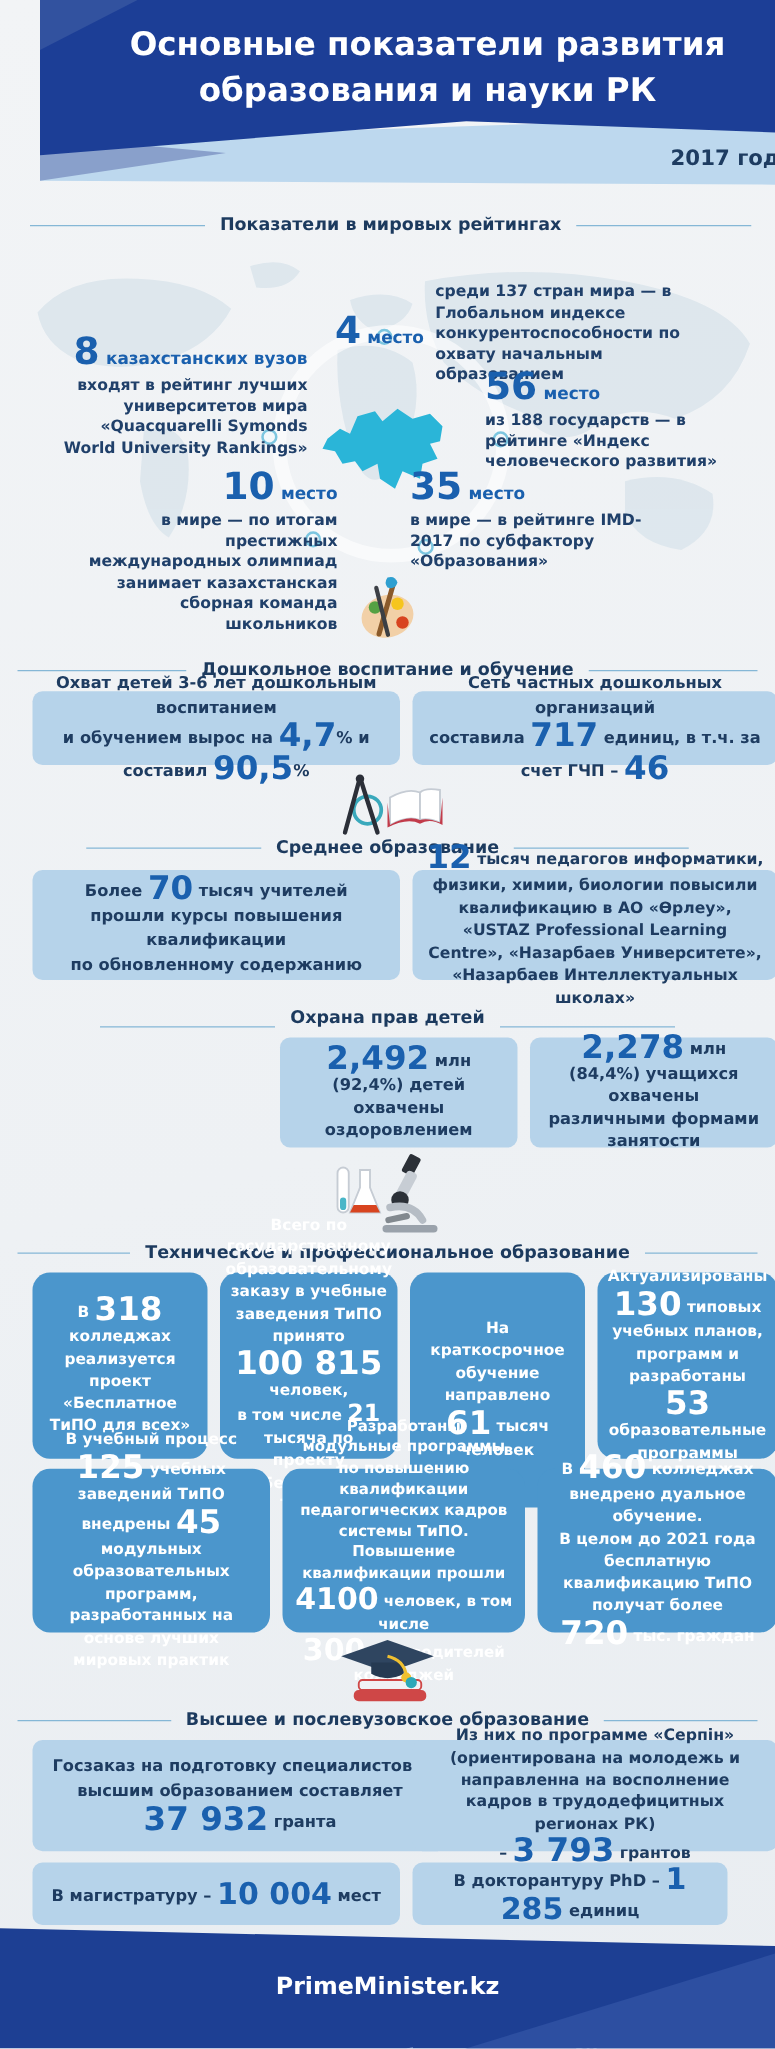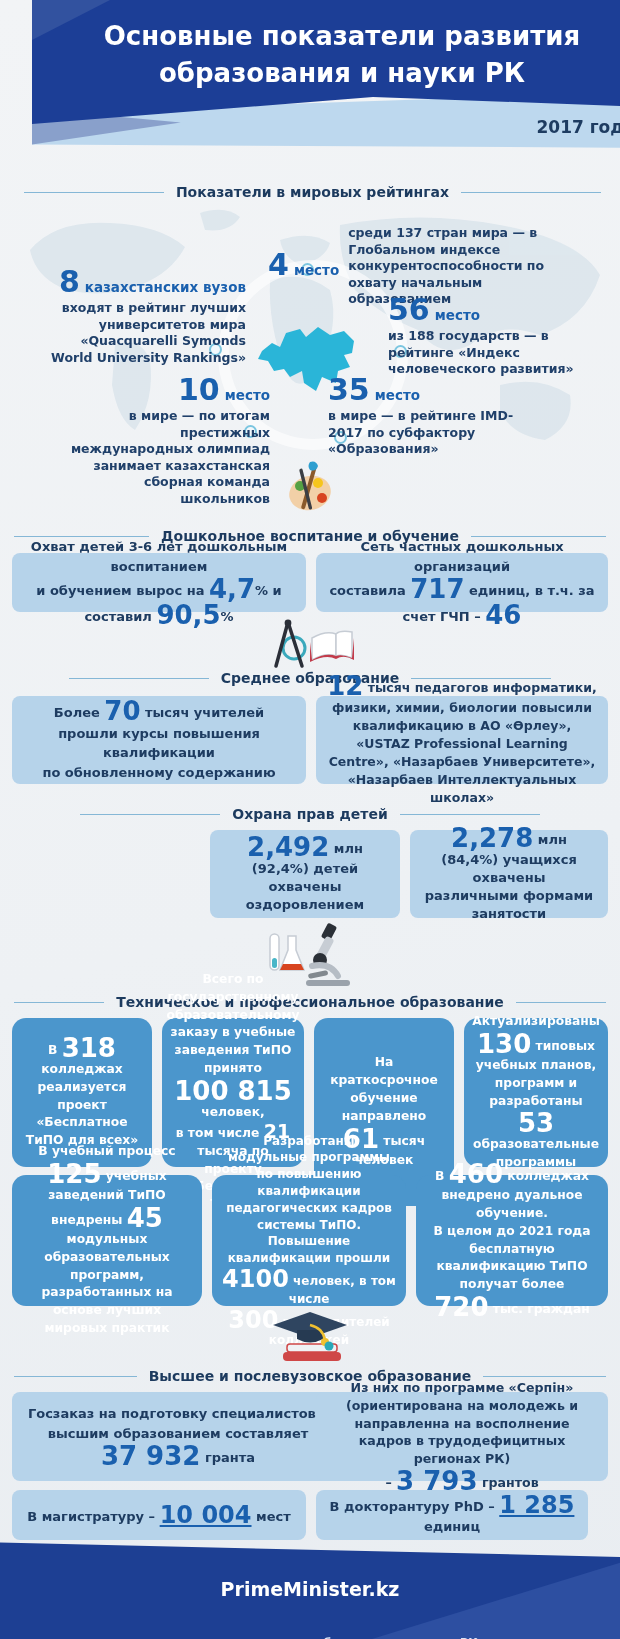--- a/index.html
+++ b/index.html
@@ -51,21 +51,21 @@
   .r35{left:328px;top:180px;width:205px;text-align:left;}
   .rating .rating-text{margin-top:3px;}
   
   .icon{position:absolute;left:50%;transform:translateX(-50%);}
   .icon-palette{top:460px;}
   .icon-compass{top:618px;}
   .icon-science{top:922px;}
   .icon-grad{top:1306px;}
   
   .box{position:absolute;display:flex;align-items:center;justify-content:center;
-    text-align:center;box-sizing:border-box;padding:6px 10px;}
+    text-align:center;box-sizing:border-box;padding:6px 10px;margin-left:14px;}
   .box-light{background:#b6d3ea;border-radius:8px;}
   .box-light .box-text{color:#1e3c61;font-size:13px;font-weight:700;line-height:1.5;}
   .box-blue{background:#4b96cc;border-radius:14px;}
   .box-blue .box-text{color:#ffffff;font-size:12.3px;font-weight:700;line-height:1.45;}
   .seg{vertical-align:baseline;}
   .seg-b{font-size:26px;font-weight:700;line-height:1;vertical-align:-0.1em;}
   .seg-b2{font-size:19px;font-weight:700;line-height:1;vertical-align:-0.05em;}
   .seg-m{font-size:13px;font-weight:700;}
   .box-light .seg-b,.box-light .seg-b2{color:#1a60ae;}
   .box-blue .seg-b,.box-blue .seg-b2{color:#ffffff;}
@@ -84,22 +84,22 @@
   .t1-b4{left:464px;top:1018px;width:144px;height:149px;}
   .t2-b1{left:12px;top:1175px;width:190px;height:131px;}
   .t2-b2{left:212px;top:1175px;width:194px;height:131px;}
   .t2-b3{left:416px;top:1175px;width:192px;height:131px;}
   .t2-b2 .box-text{font-size:12px;line-height:1.4;}
   .t2-b2 .seg-b{font-size:24px;}
   .hi-b1{left:12px;top:1392px;width:332px;height:89px;}
   .hi-b2{left:316px;top:1392px;width:292px;height:89px;}
   .hi-b2 .box-text{line-height:1.42;font-size:12.6px;}
   .hi-b3{left:12px;top:1490px;width:294px;height:50px;}
-  .hi-b4{left:316px;top:1490px;width:272px;height:50px;}
-  .hi-b3 .seg-b,.hi-b4 .seg-b{font-size:24px;text-decoration:underline;}
+  .hi-b4{left:316px;top:1490px;width:252px;height:50px;}
+  .hi-b3 .seg-b,.hi-b4 .seg-b{font-size:24px;}
   
   .footer{position:absolute;left:0;top:1520px;width:620px;height:119px;}
   .footer-main{position:absolute;inset:0;background:#1d3f93;
     clip-path:polygon(0 19%,100% 31%,100% 100%,0 100%);}
   .footer-wedge{position:absolute;inset:0;background:#2d4fa1;
     clip-path:polygon(100% 36%,100% 100%,60% 100%);}
   .brand{position:absolute;top:58px;left:0;width:620px;text-align:center;
     color:#ffffff;font-size:19px;font-weight:700;text-decoration:none;}
   .source{position:absolute;top:88px;left:0;width:620px;text-align:center;
     color:#dbe4f5;font-size:11.5px;font-weight:700;font-style:italic;margin-top:28px;}
@@ -111,21 +111,21 @@
 
   <header class="header">
     <div class="header-band"></div>
     <div class="header-wedge"></div>
     <div class="header-main"></div>
     <div class="header-corner"></div>
     <h1 class="title"><span>Основные показатели развития</span><br><span>образования и науки РК</span></h1>
     <div class="year">2017 год</div>
   </header>
 
-  <div class="section-title" style="top:184px;padding-left:19px;">
+  <div class="section-title" style="top:172px;padding-left:19px;">
     <span class="line"></span>
     <span class="st-text">Показатели в мировых рейтингах</span>
     <span class="line"></span>
   </div>
 
   <div class="map-section">
     <svg class="world-map" width="620" height="300" viewBox="0 0 620 300">
       <g fill="#dbe5ec" opacity="0.85">
         <path d="M30,55 Q55,25 110,28 Q160,30 185,52 Q170,80 135,92 Q95,105 60,92 Q35,80 30,55 Z"></path>
         <path d="M200,18 Q225,10 240,22 Q230,38 205,35 Z"></path>
@@ -208,21 +208,21 @@
     <span class="st-text">Среднее образование</span>
     <span class="line"></span>
   </div>
   <div class="box box-light sec-b1">
       <div class="box-text"><span class="seg seg-t">Более </span><span class="seg seg-b">70</span><span class="seg seg-t"> тысяч учителей</span><br><span class="seg seg-t">прошли курсы повышения квалификации</span><br><span class="seg seg-t">по обновленному содержанию</span></div>
     </div>
   <div class="box box-light sec-b2">
       <div class="box-text"><span class="seg seg-b">12</span><span class="seg seg-t"> тысяч педагогов информатики, физики, химии, биологии повысили квалификацию в АО «Өрлеу», «USTAZ Professional Learning Centre», «Назарбаев Университете», «Назарбаев Интеллектуальных школах»</span></div>
     </div>
 
-  <div class="section-title" style="top:806px;">
+  <div class="section-title" style="top:806px;align-items:flex-end;">
     <span class="line"></span>
     <span class="st-text">Охрана прав детей</span>
     <span class="line"></span>
   </div>
   <div class="box box-light chi-b2">
       <div class="box-text"><span class="seg seg-b">2,492</span><span class="seg seg-m"> млн</span><br><span class="seg seg-t">(92,4%) детей охвачены</span><br><span class="seg seg-t">оздоровлением</span></div>
     </div>
   <div class="box box-light chi-b3">
       <div class="box-text"><span class="seg seg-b">2,278</span><span class="seg seg-m"> млн</span><br><span class="seg seg-t">(84,4%) учащихся охвачены</span><br><span class="seg seg-t">различными формами занятости</span></div>
     </div>

